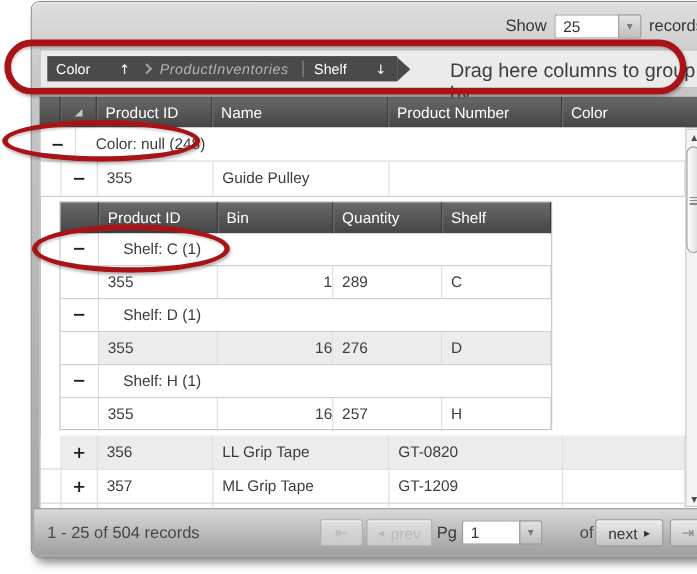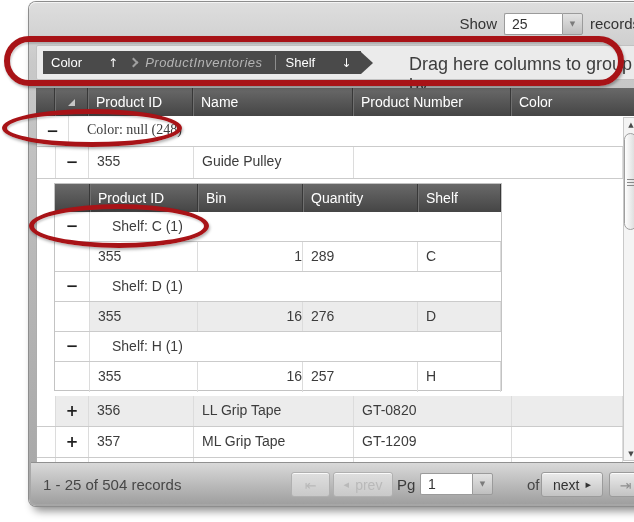--- a/index.html
+++ b/index.html
@@ -64,21 +64,21 @@
   
   .grid-body { position:absolute; left:7px; top:114px; width:606px; height:346px;
     background:#fff; border-left:1px solid #adadad; border-right:1px solid #bdbdbd; }
   .row { position:absolute; left:0; display:flex; width:586px; height:31px;
     border-bottom:1px solid #cbcbcb; font-size:14px; background:#fff; }
   .c { padding:6px 0 0 8px; border-right:1px solid #dcdcdc; overflow:hidden;
     white-space:nowrap; }
   .c.exp { display:flex; align-items:center; justify-content:center; padding:0; }
   .expander { font-weight:bold; font-size:15px; color:#1f1f1f; cursor:default;
     line-height:1; }
-  .grp-label { padding:6px 0 0 18px;font-family:Liberation Serif, serif; }
+  .grp-label { padding:6px 0 0 18px; }
   .shaded { background:#ececec; }
 
   
   .detail { position:absolute; left:17px; top:67px; width:448px; height:208px;
     border:1px solid #c3c3c3; background:#fff; }
   .d-header { display:flex; height:28px; background:linear-gradient(#696969,#454545);
     color:#fff; font-size:14px; }
   .d-row { display:flex; height:30px; border-bottom:1px solid #cbcbcb; font-size:14px; }
   .d-grp-label { padding:6px 0 0 22px; }
 
@@ -118,21 +118,21 @@
   .ring1 { left:4px; top:36px; width:620px; height:50px; border-radius:26px; }
   .ring2 { left:2px; top:109px; width:180px; height:38px; border-radius:50%;
     border-width:5px; }
   .ring3 { left:29px; top:204px; width:180px; height:44px; border-radius:50%;
     border-width:5px; }
 
   
   .w-g1 { width:19px; } .w-g2 { width:33px; } .w-pid { width:105px; }
   .w-name { width:160px; } .w-pn { width:158px; } .w-color { flex:1; }
   .dw-exp { width:35px; } .dw-pid { width:108px; } .dw-bin { width:105px;text-align:right; }
-  .dw-qty { width:115px; } .dw-shelf { flex:1; }
+  .dw-qty { width:99px; } .dw-shelf { flex:1; }
 </style>
 </head>
 <body>
 
 <div class="page">
 
   <div class="window">
 
     <div class="show-ctl">
       <span>Show</span>

